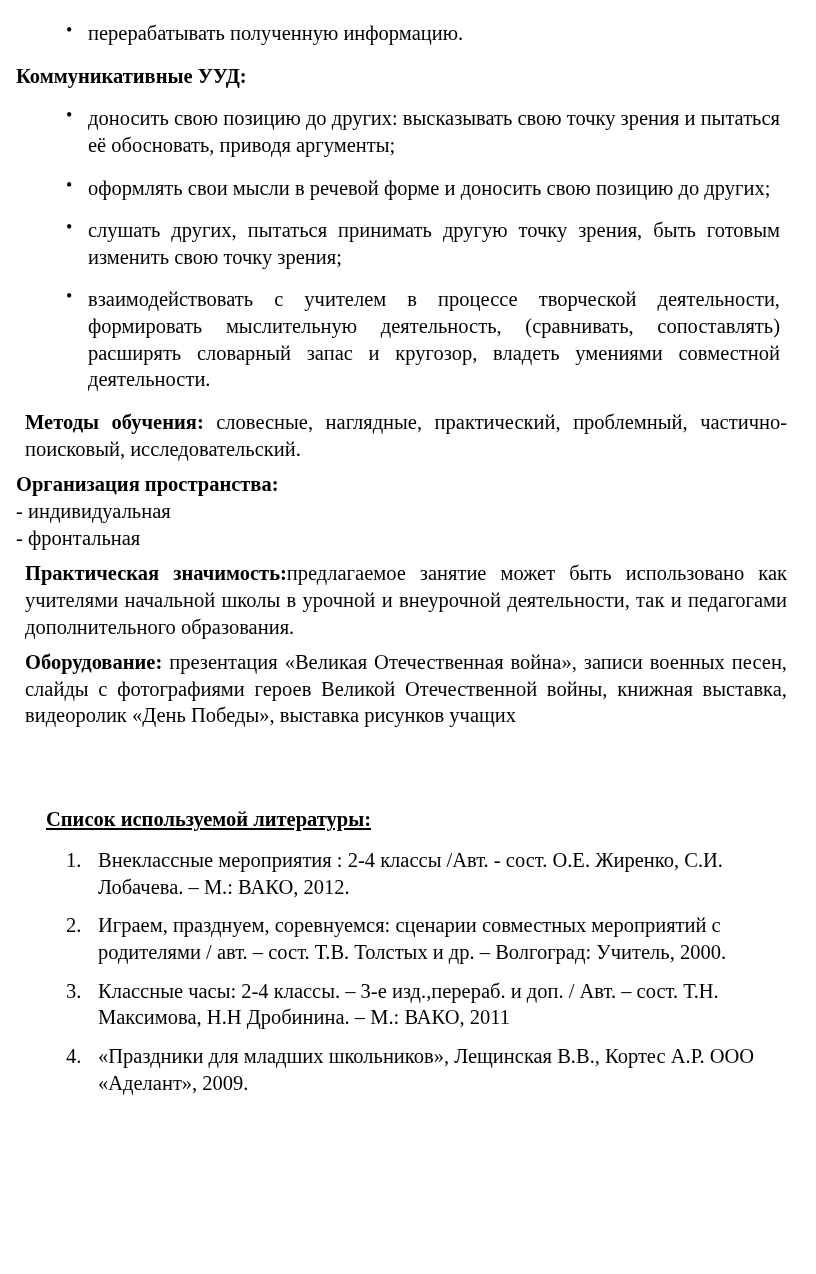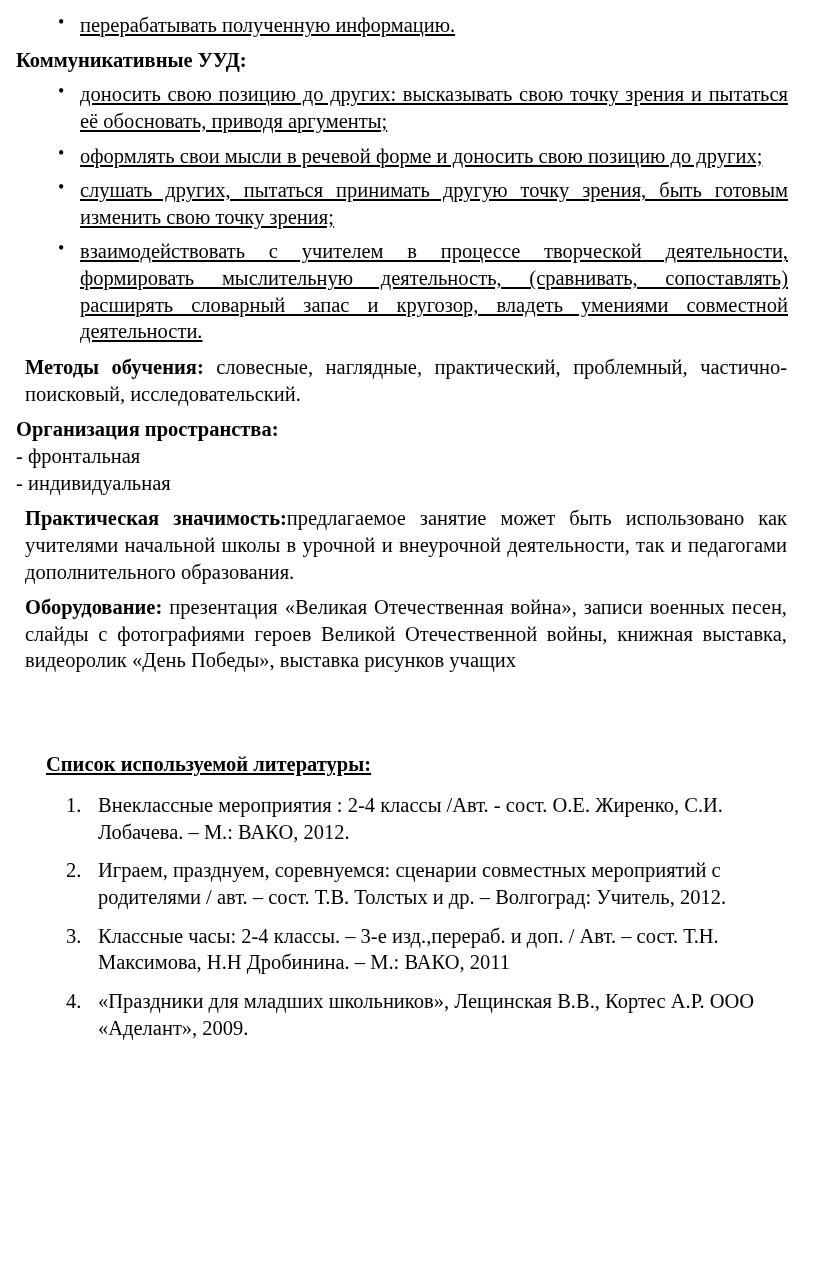--- a/index.html
+++ b/index.html
@@ -31,22 +31,21 @@
     list-style: none;
     margin: 0;
     padding: 0;
   }
   .bullet-list li {
     position: relative;
     padding-left: 56px;
     font-size: 20.5px;
     line-height: 1.30;
     text-align: justify;
-    margin: 8px;
-    text-decoration: underline;
+    margin: 16px;
   }
   .bullet-list li::before {
     content: "\2022";
     position: absolute;
     left: 34px;
     top: -1px;
     font-size: 18px;
   }
   .bold {
     font-weight: bold;
@@ -109,31 +108,31 @@
   <ul class="bullet-list">
     <li>доносить свою позицию до других: высказывать свою точку зрения и пытаться её обосновать, приводя аргументы;</li>
     <li>оформлять свои мысли в речевой форме и доносить свою позицию до других;</li>
     <li>слушать других, пытаться принимать другую точку зрения, быть готовым изменить свою точку зрения;</li>
     <li>взаимодействовать с учителем в процессе творческой деятельности, формировать мыслительную деятельность, (сравнивать, сопоставлять) расширять словарный запас и кругозор, владеть умениями совместной деятельности.</li>
   </ul>
 
   <p class="para"><span class="bold">Методы обучения:</span><span> словесные, наглядные, практический, проблемный, частично-поисковый, исследовательский.</span></p>
 
   <p class="heading">Организация пространства:</p>
+  <p class="plain-line">- индивидуальная</p>
   <p class="plain-line">- фронтальная</p>
-  <p class="plain-line">- индивидуальная</p>
 
   <p class="para"><span class="bold">Практическая значимость:</span><span>предлагаемое занятие может быть использовано как учителями начальной школы в урочной и внеурочной деятельности, так и педагогами дополнительного образования.</span></p>
 
   <p class="para"><span class="bold">Оборудование:</span><span>  презентация «Великая Отечественная война»,  записи военных песен, слайды с фотографиями героев Великой Отечественной войны, книжная выставка,  видеоролик «День Победы», выставка рисунков учащих</span></p>
 
   <div class="spacer-lg"></div>
 
   <p class="lit-heading">Список используемой литературы:</p>
 
   <ol class="lit-list">
     <li>Внеклассные мероприятия : 2-4 классы /Авт. - сост. О.Е. Жиренко, С.И. Лобачева. – М.: ВАКО, 2012.</li>
-    <li>Играем, празднуем, соревнуемся: сценарии совместных мероприятий с родителями / авт. – сост. Т.В. Толстых и др. – Волгоград: Учитель, 2012.</li>
+    <li>Играем, празднуем, соревнуемся: сценарии совместных мероприятий с родителями / авт. – сост. Т.В. Толстых и др. – Волгоград: Учитель, 2000.</li>
     <li>Классные часы:  2-4 классы. – 3-е изд.,перераб. и доп. / Авт. – сост. Т.Н. Максимова, Н.Н Дробинина. – М.: ВАКО, 2011</li>
     <li>«Праздники для младших школьников», Лещинская В.В., Кортес А.Р. ООО «Аделант», 2009.</li>
   </ol>
 
 </div>
 
 </body></html>

